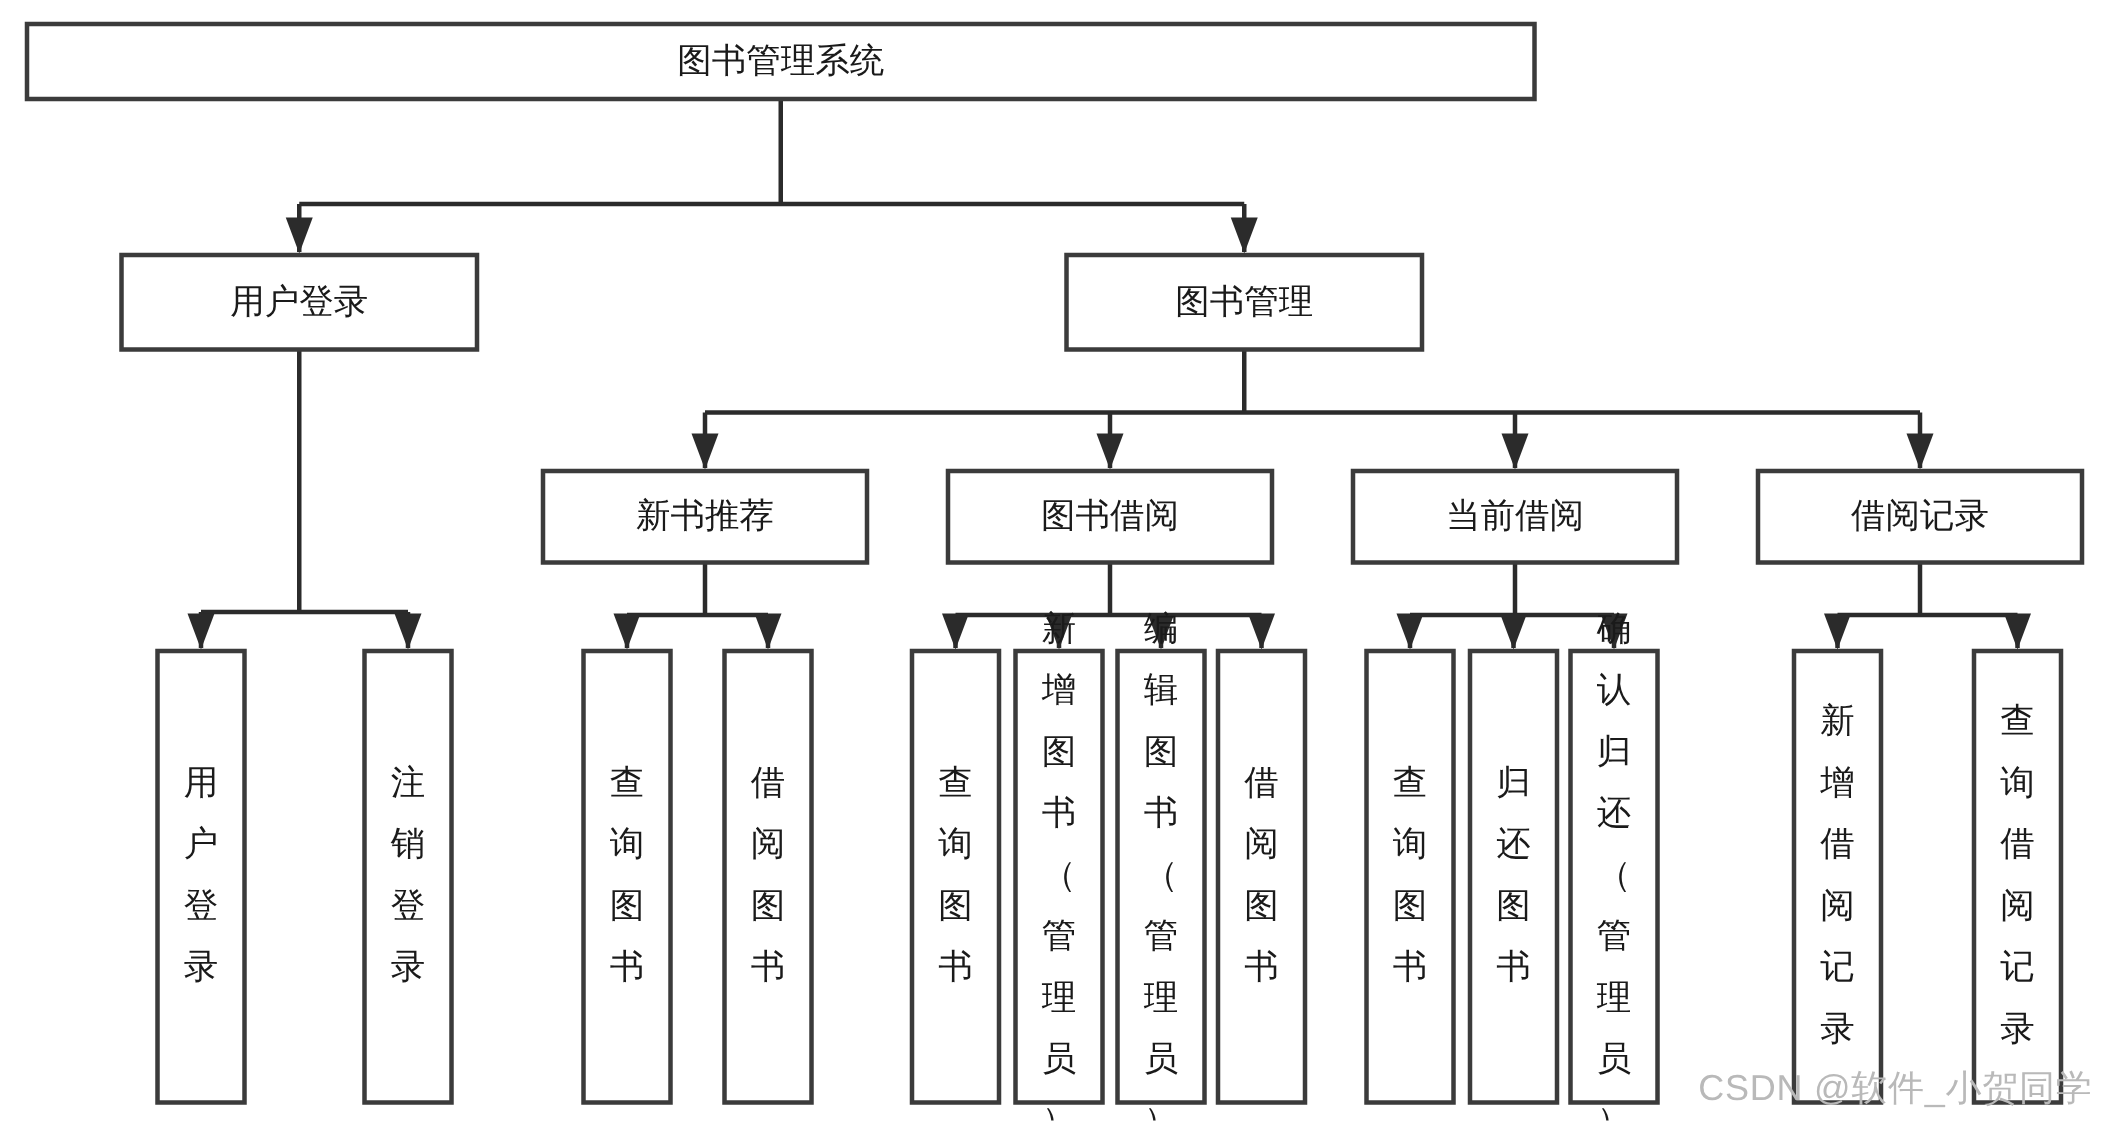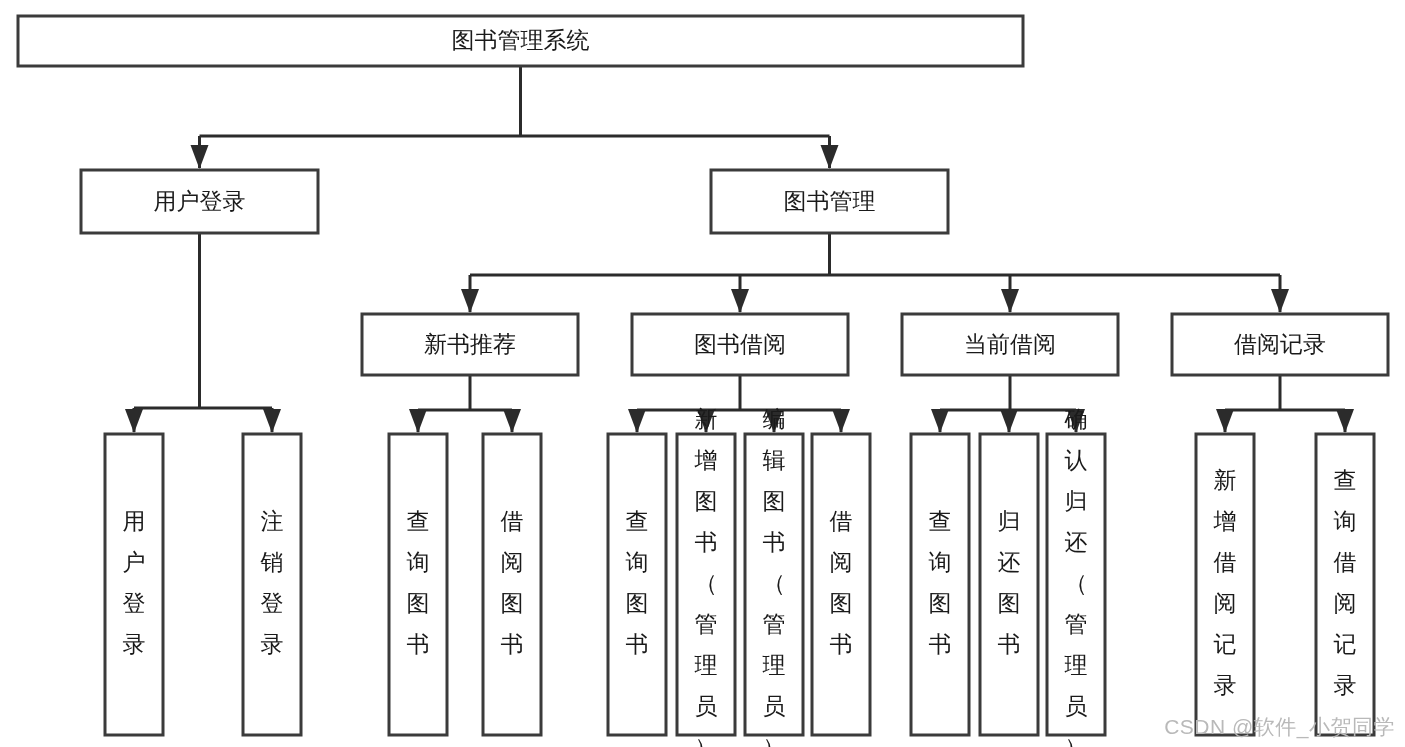--- a/index.html
+++ b/index.html
@@ -44,21 +44,21 @@
   }
   .arrow-head {
     fill: #2b2b2b;
     stroke: none;
   }
   .watermark {
     position: absolute;
     right: 10px;
     bottom: 6px;
     font-family: "Liberation Sans", "DejaVu Sans", sans-serif;
-    font-size: 21px;
+    font-size: 24px;
     color: #b9b9b9;
     white-space: nowrap;
     letter-spacing: 0.5px;
     user-select: none;
   }
 </style>
 </head>
 <body>
 
 <svg id="diagram" viewBox="0 0 1405 747">

